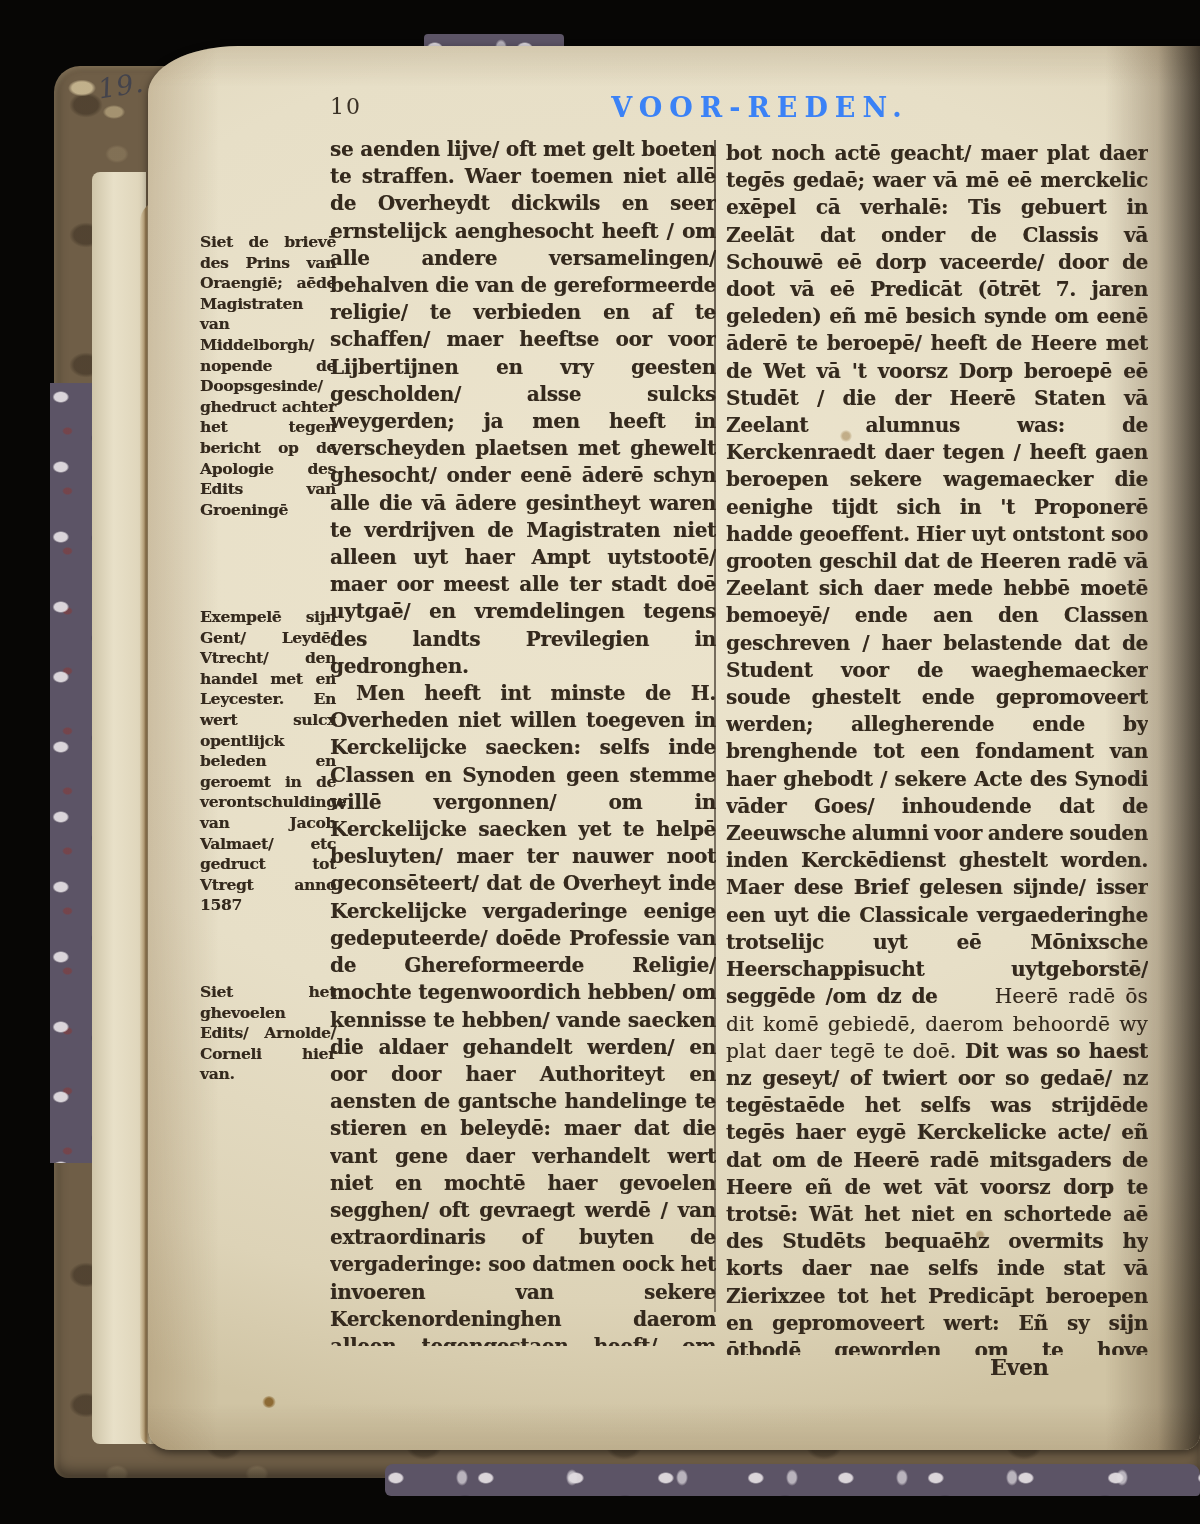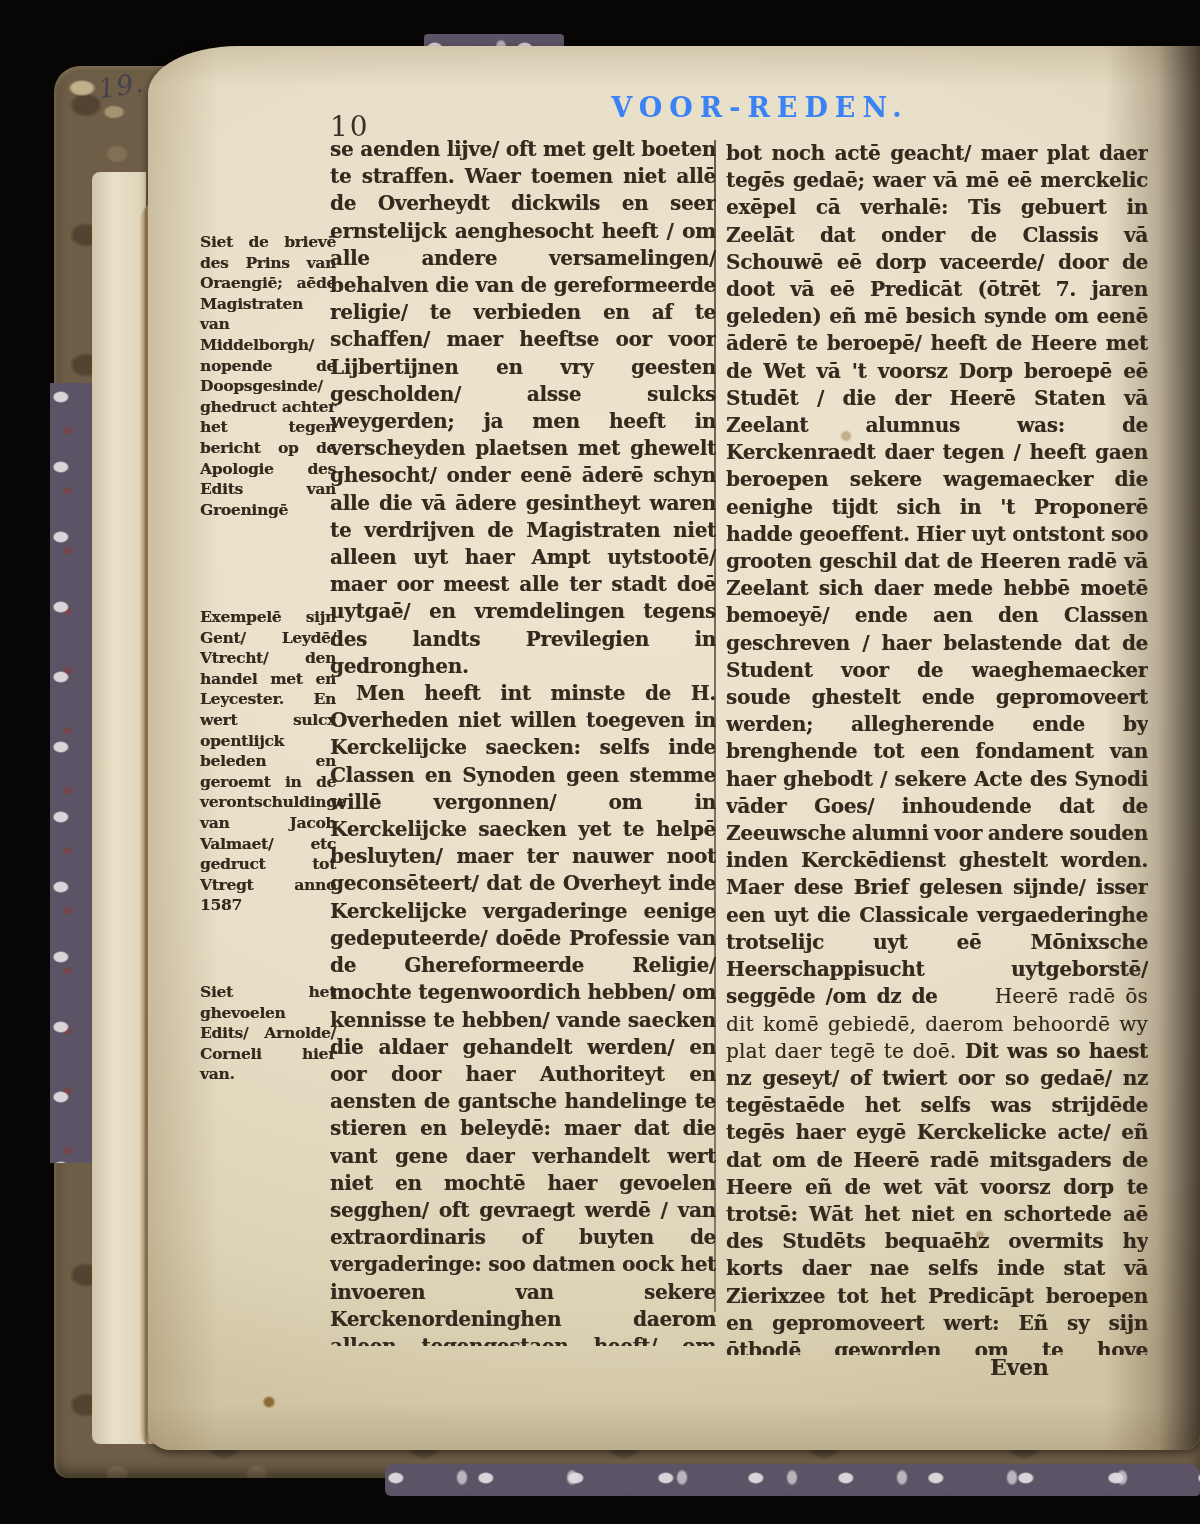--- a/index.html
+++ b/index.html
@@ -51,21 +51,21 @@
       linear-gradient(0deg, rgba(120,95,60,.22), transparent 46px);}
   .stain1{position:absolute;left:262px;top:1396px;width:14px;height:12px;border-radius:50%;
     background:radial-gradient(circle,#8d6a34 0 40%,rgba(141,106,52,0) 75%);}
   .stain2{position:absolute;left:840px;top:430px;width:12px;height:12px;border-radius:50%;
     background:radial-gradient(circle,rgba(160,130,80,.55) 0 40%,rgba(160,130,80,0) 75%);}
   .stain3{position:absolute;left:975px;top:1230px;width:10px;height:10px;border-radius:50%;
     background:radial-gradient(circle,rgba(150,120,70,.5) 0 40%,rgba(150,120,70,0) 75%);}
   
   .hand-folio{position:absolute;left:98px;top:70px;font-style:italic;font-size:27px;
     color:#43434c;transform:rotate(-9deg);letter-spacing:1px;}
-  .pageno{position:absolute;left:330px;top:110px;font-size:28px;color:#3a3126;letter-spacing:2px;}
+  .pageno{position:absolute;left:330px;top:94px;font-size:22px;color:#3a3126;letter-spacing:2px;}
   .running-title{position:absolute;left:540px;top:92px;width:440px;text-align:center;
     font-size:27px;letter-spacing:7px;color:#3b82f6;font-weight:600;}
   .divider{position:absolute;left:714px;top:140px;width:2px;height:1172px;
     background:linear-gradient(180deg,rgba(58,48,38,.75),rgba(58,48,38,.55));}
   .bl{font-family:"DejaVu Serif",serif;font-weight:700;color:#34291d;
     text-align:justify;letter-spacing:-0.3px;word-spacing:-1px;
     text-shadow:0.35px 0.35px 0 rgba(52,41,29,.45);}
   .margin-note{position:absolute;left:200px;width:136px;font-size:15.5px;line-height:20.6px;}
   .mn1{top:232px;} .mn2{top:607px;} .mn3{top:982px;}
   .col{position:absolute;top:136px;font-size:20px;line-height:27.2px;overflow:hidden;}

